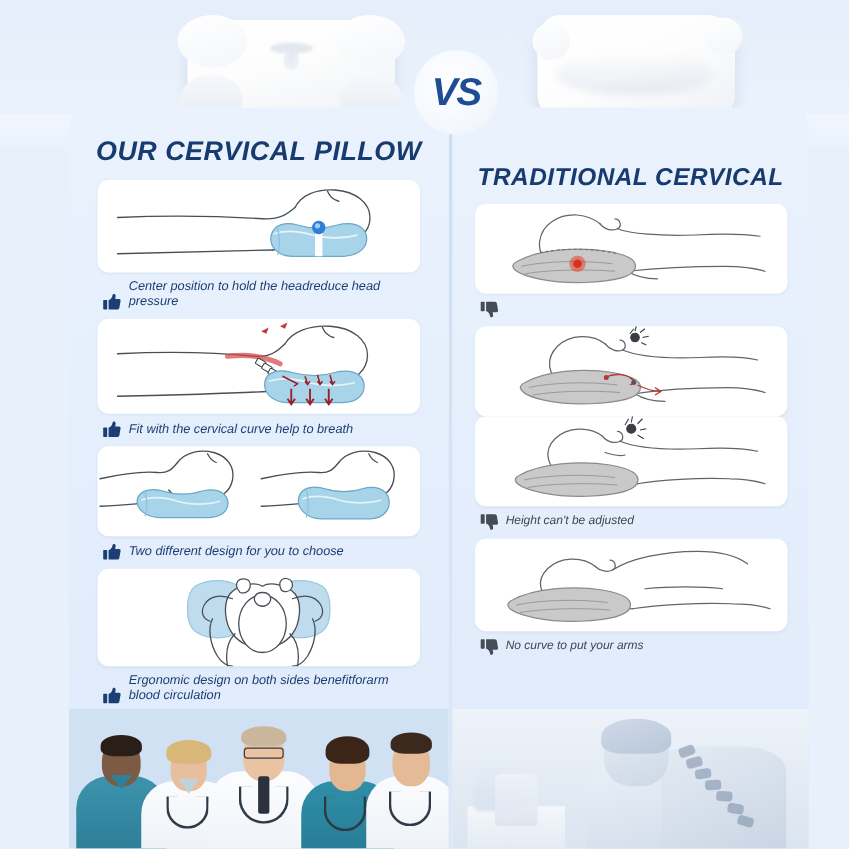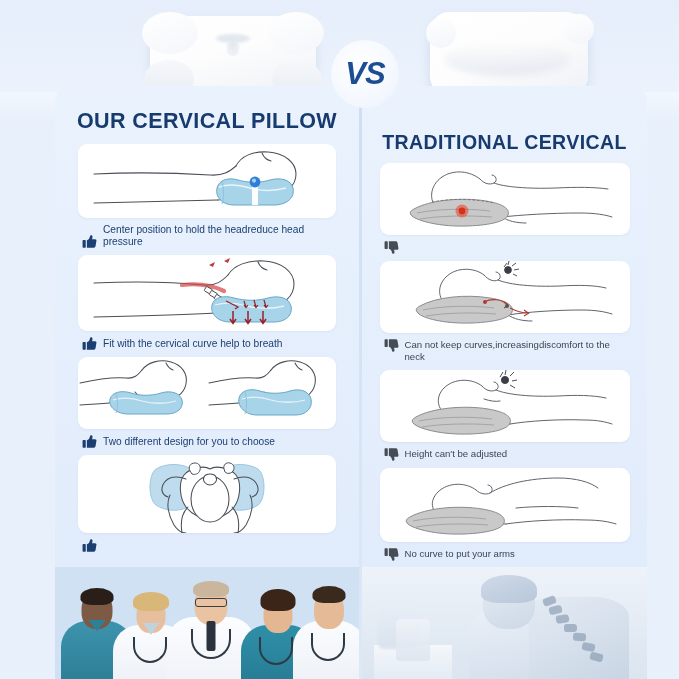--- a/index.html
+++ b/index.html
@@ -97,21 +97,21 @@
     display: flex; align-items: center; justify-content: center;
     z-index: 5;
   }
   .vs-badge span {
     font-size: 31px; font-weight: 700; color: #1d4d92;
     letter-spacing: -1px; font-style: italic;
   }
 
   
   .cards {
-    position: absolute; left: 0; top: 86px; width: 679px; height: 593px;
+    position: absolute; left: 0; top: 86px; width: 679px; height: 593px; font-style: italic;
   }
   .card {
     position: absolute; top: 0; bottom: 0;
     background: linear-gradient(180deg,#eaf2fd 0%,#e4eefc 50%,#dfeafb 100%);
     overflow: hidden;
   }
   .card.left  { left: 55px;  width: 304px; border-radius: 16px 6px 0 0; }
   .card.right { left: 362px; width: 285px; border-radius: 6px 16px 0 0; }
 
   .col-title {
@@ -420,20 +420,21 @@
           </g>
         </svg>
       </div>
       <div class="caption">
         <span class="thumb">
           <svg viewBox="0 0 16 16" width="15" height="15">
             <rect x="0.6" y="6.4" width="3.4" height="8.2" rx=".7" fill="#1b3f72"></rect>
             <path d="M5.2 14.6 L5.2 6.6 C6.9 6.1 8.2 4.6 8.5 2.6 C8.6 1.6 9.3 1.1 10.1 1.3 C10.9 1.5 11.3 2.3 11.2 3.2 L10.8 5.6 L14 5.6 C15 5.6 15.6 6.4 15.4 7.3 L14.4 13.1 C14.2 14 13.5 14.6 12.7 14.6 Z" fill="#1b3f72"></path>
           </svg>
         </span>
+        <span>Ergonomic design on both sides benefitforarm blood circulation</span>
       </div>
     </div>
 
     <div class="photo-strip photo-left">
       <div class="doctors">
 
         <div class="doc" style="left:6px;width:72px;height:96px">
           <div class="torso" style="bottom:0;width:72px;height:58px;background:linear-gradient(180deg,#3d93ad,#2e7f98)"></div>
           <div class="head" style="bottom:50px;width:31px;height:37px;background:#7d5a43"></div>
           <div class="hair" style="bottom:74px;width:33px;height:17px;background:#2a1f18"></div>
@@ -531,29 +532,20 @@
             <path d="M130 47 C136 50 142 52 148 52" fill="none" stroke="#b03a32" stroke-width="1.1"></path>
             <path d="M144 49 L148.6 52.2 L144 55" fill="none" stroke="#b03a32" stroke-width="1.1"></path>
             <circle cx="105" cy="41" r="2" fill="#b03a32"></circle>
             <circle cx="127" cy="45" r="2" fill="#555"></circle>
           </g>
           <g stroke="#3a3d44" stroke-width=".9" fill="none">
             <path d="M124 6 l3 -4 M128 4 l1 -4 M132 5 l4 -3 M134 9 l5 -1 M133 13 l4 2"></path>
             <circle cx="128" cy="9" r="3.4" fill="#3a3d44"></circle>
           </g>
         </svg>
-      </div>
-      <div class="caption">
-        <span class="thumb">
-          <svg viewBox="0 0 16 16" width="15" height="15">
-            <rect x="0.6" y="1.4" width="3.4" height="8.2" rx=".7" fill="#464c55"></rect>
-            <path d="M5.2 1.4 L5.2 9.4 C6.9 9.9 8.2 11.4 8.5 13.4 C8.6 14.4 9.3 14.9 10.1 14.7 C10.9 14.5 11.3 13.7 11.2 12.8 L10.8 10.4 L14 10.4 C15 10.4 15.6 9.6 15.4 8.7 L14.4 2.9 C14.2 2 13.5 1.4 12.7 1.4 Z" fill="#464c55"></path>
-          </svg>
-        </span>
-        <span>Can not keep curves,increasingdiscomfort to the neck</span>
       </div>
 
       <div class="panel" style="height:72px">
         <svg viewBox="0 0 250 72" width="250" height="72">
           <g fill="none" stroke="#60646c" stroke-width="1" stroke-linecap="round" stroke-linejoin="round">
             <path d="M102 16 C92 8 74 8 64 18 C54 28 58 42 70 47 L90 48"></path>
             <path d="M102 16 C106 21 112 22 116 20 C120 18 118 12 114 12"></path>
             <path d="M116 20 C128 25 152 27 178 26 C196 25 212 25 226 28"></path>
             <path d="M90 48 C100 52 116 54 130 54"></path>
             <path d="M130 54 C148 51 178 49 204 50 C218 50 226 52 232 54"></path>

